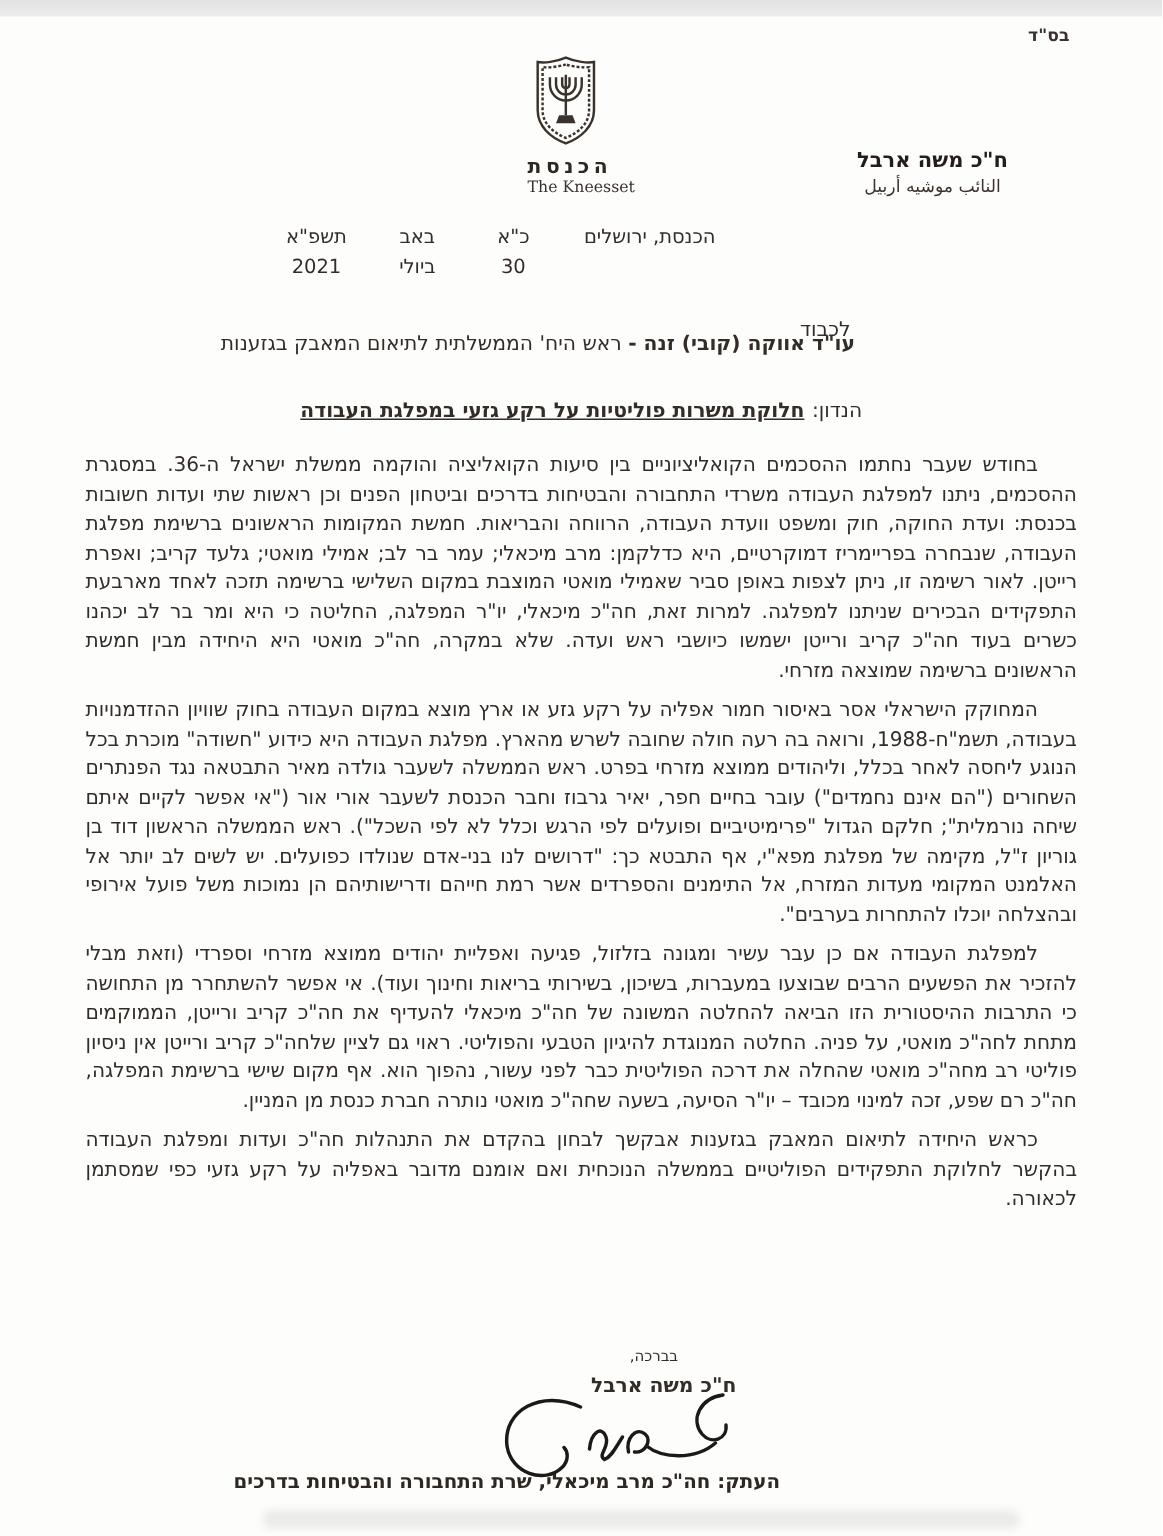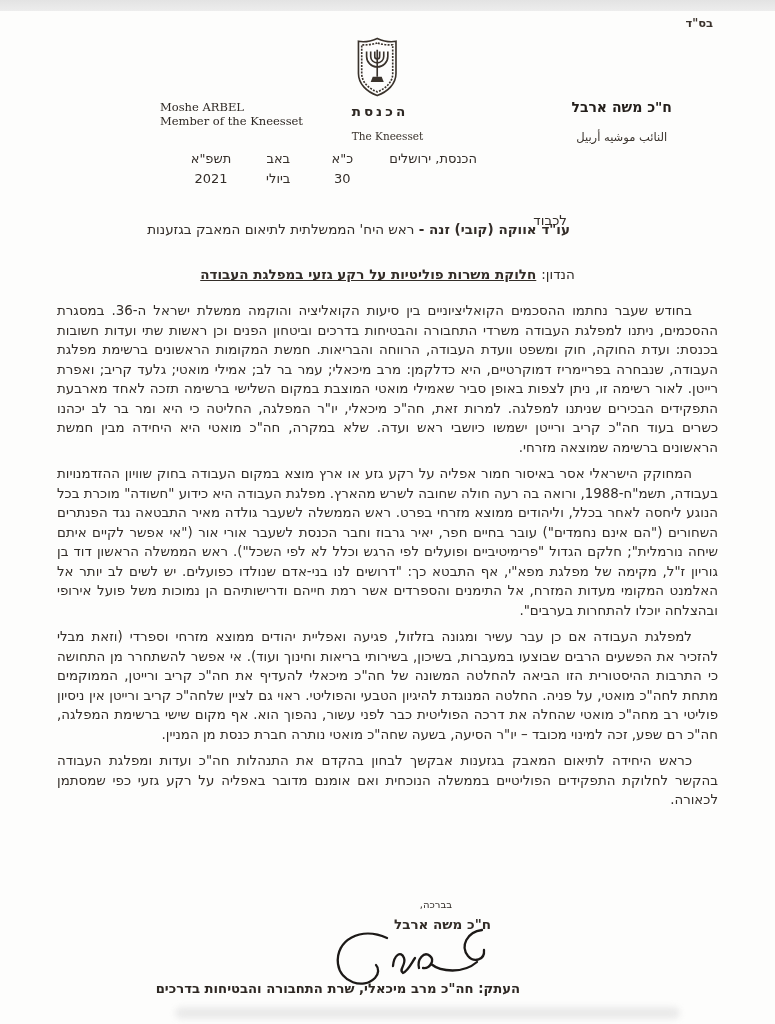--- a/index.html
+++ b/index.html
@@ -15,24 +15,24 @@
     position:absolute;top:0;left:0;width:775px;height:11px;
     background:linear-gradient(to bottom,#e3e3e3,#ededed);
   }
   .scan-smudge-bottom{
     position:absolute;top:1007px;left:175px;width:505px;height:12px;
     background:#e7e7e7;filter:blur(3px);border-radius:6px;opacity:.85;
   }
   .bsd{position:absolute;top:16px;right:62px;font-size:11.5px;font-weight:bold;color:#3a322c;}
   .emblem-block{position:absolute;top:36px;left:50%;transform:translateX(-50%);line-height:1.1;}
   .emblem-heb{font-size:13.5px;font-weight:bold;letter-spacing:3px;margin-top:2px;color:#2e2823;}
-  .emblem-eng{font-family:"DejaVu Serif",serif;font-size:10.5px;color:#3a332d;margin-top:13px;}
+  .emblem-eng{font-family:"DejaVu Serif",serif;font-size:10.5px;color:#3a332d;margin-top:2px;}
   .mk-right{position:absolute;top:99px;right:103px;text-align:center;direction:rtl;}
   .mk-right .heb{font-size:14px;font-weight:bold;color:#231e1a;}
-  .mk-right .ar{font-size:11.5px;margin-top:15px;color:#3a332d;}
+  .mk-right .ar{font-size:11.5px;margin-top:2px;color:#3a332d;}
   .mk-left{position:absolute;top:100px;left:160px;font-family:"DejaVu Serif",serif;font-size:11.5px;line-height:1.25;color:#2e2823;}
   .dateline{
     position:absolute;top:150px;right:298px;direction:rtl;
     display:grid;grid-template-columns:auto auto auto auto;
     column-gap:30px;row-gap:3px;font-size:13px;line-height:17px;
   }
   .dateline .place{text-align:left;}
   .dateline .c{text-align:center;min-width:34px;}
   .salutation{position:absolute;top:212px;right:208px;font-size:13.5px;direction:rtl;}
   .recipient{position:absolute;top:221px;right:205px;font-size:13.5px;direction:rtl;white-space:nowrap;}
@@ -75,24 +75,20 @@
     </span>
     <div class="emblem-heb">הכנסת</div>
     <div class="emblem-eng">The Kneesset</div>
   </div>
 
   <div class="mk-right">
     <div class="heb">ח"כ משה ארבל</div>
     <div class="ar">النائب موشيه أربيل</div>
   </div>
 
-  <div class="mk-left">
-    <div>Moshe ARBEL</div>
-    <div>Member of the Kneesset</div>
-  </div>
 
   <div class="dateline">
     <div class="place">הכנסת, ירושלים</div>
     <div class="c">כ"א</div>
     <div class="c">באב</div>
     <div class="c">תשפ"א</div>
     <div></div>
     <div class="c">30</div>
     <div class="c">ביולי</div>
     <div class="c">2021</div>

